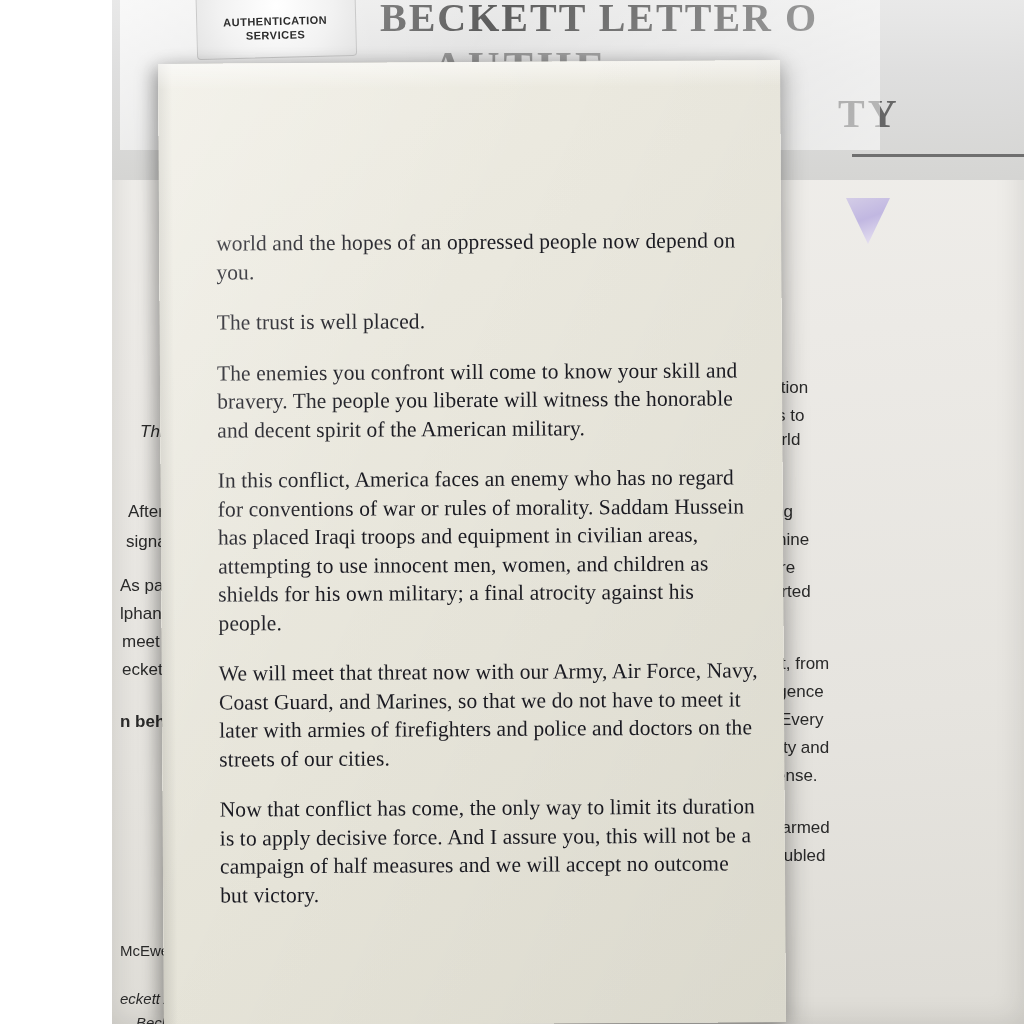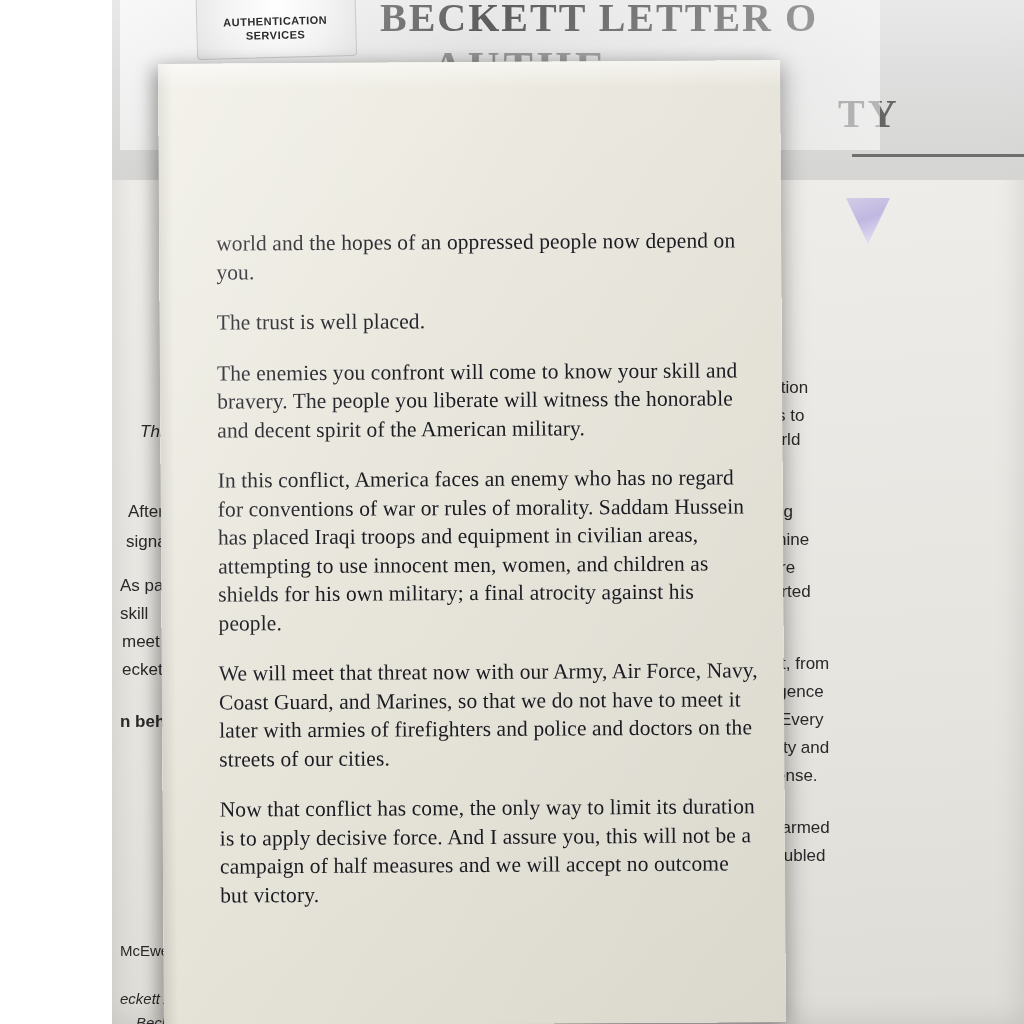--- a/index.html
+++ b/index.html
@@ -189,21 +189,21 @@
     <div class="coa-line" style="left:665px; top:-14px;">ition</div>
     <div class="coa-line" style="left:665px; top:14px;">s to</div>
     <div class="coa-line" style="left:660px; top:38px;">orld</div>
     <div class="coa-line" style="left:16px; top:110px;">After</div>
     <div class="coa-line" style="left:14px; top:140px;">signat</div>
     <div class="coa-line" style="left:662px; top:110px;">ng</div>
     <div class="coa-line" style="left:665px; top:138px;">nine</div>
     <div class="coa-line" style="left:668px; top:166px;">re</div>
     <div class="coa-line" style="left:8px; top:184px;">As pa</div>
     <div class="coa-line" style="left:660px; top:190px;">erted</div>
-    <div class="coa-line" style="left:8px; top:212px;">skill</div>
+    <div class="coa-line" style="left:8px; top:212px;">lphan</div>
     <div class="coa-line" style="left:10px; top:240px;">meet</div>
     <div class="coa-line" style="left:10px; top:268px;">eckett</div>
     <div class="coa-line" style="left:654px; top:262px;">ort, from</div>
     <div class="coa-line" style="left:654px; top:290px;">lligence</div>
     <div class="coa-line b" style="left:8px; top:320px;">n beha</div>
     <div class="coa-line" style="left:650px; top:318px;">s.  Every</div>
     <div class="coa-line" style="left:652px; top:346px;">duty and</div>
     <div class="coa-line" style="left:664px; top:374px;">ense.</div>
     <div class="coa-line" style="left:628px; top:426px;">tates armed</div>
     <div class="coa-line" style="left:652px; top:454px;">troubled</div>

